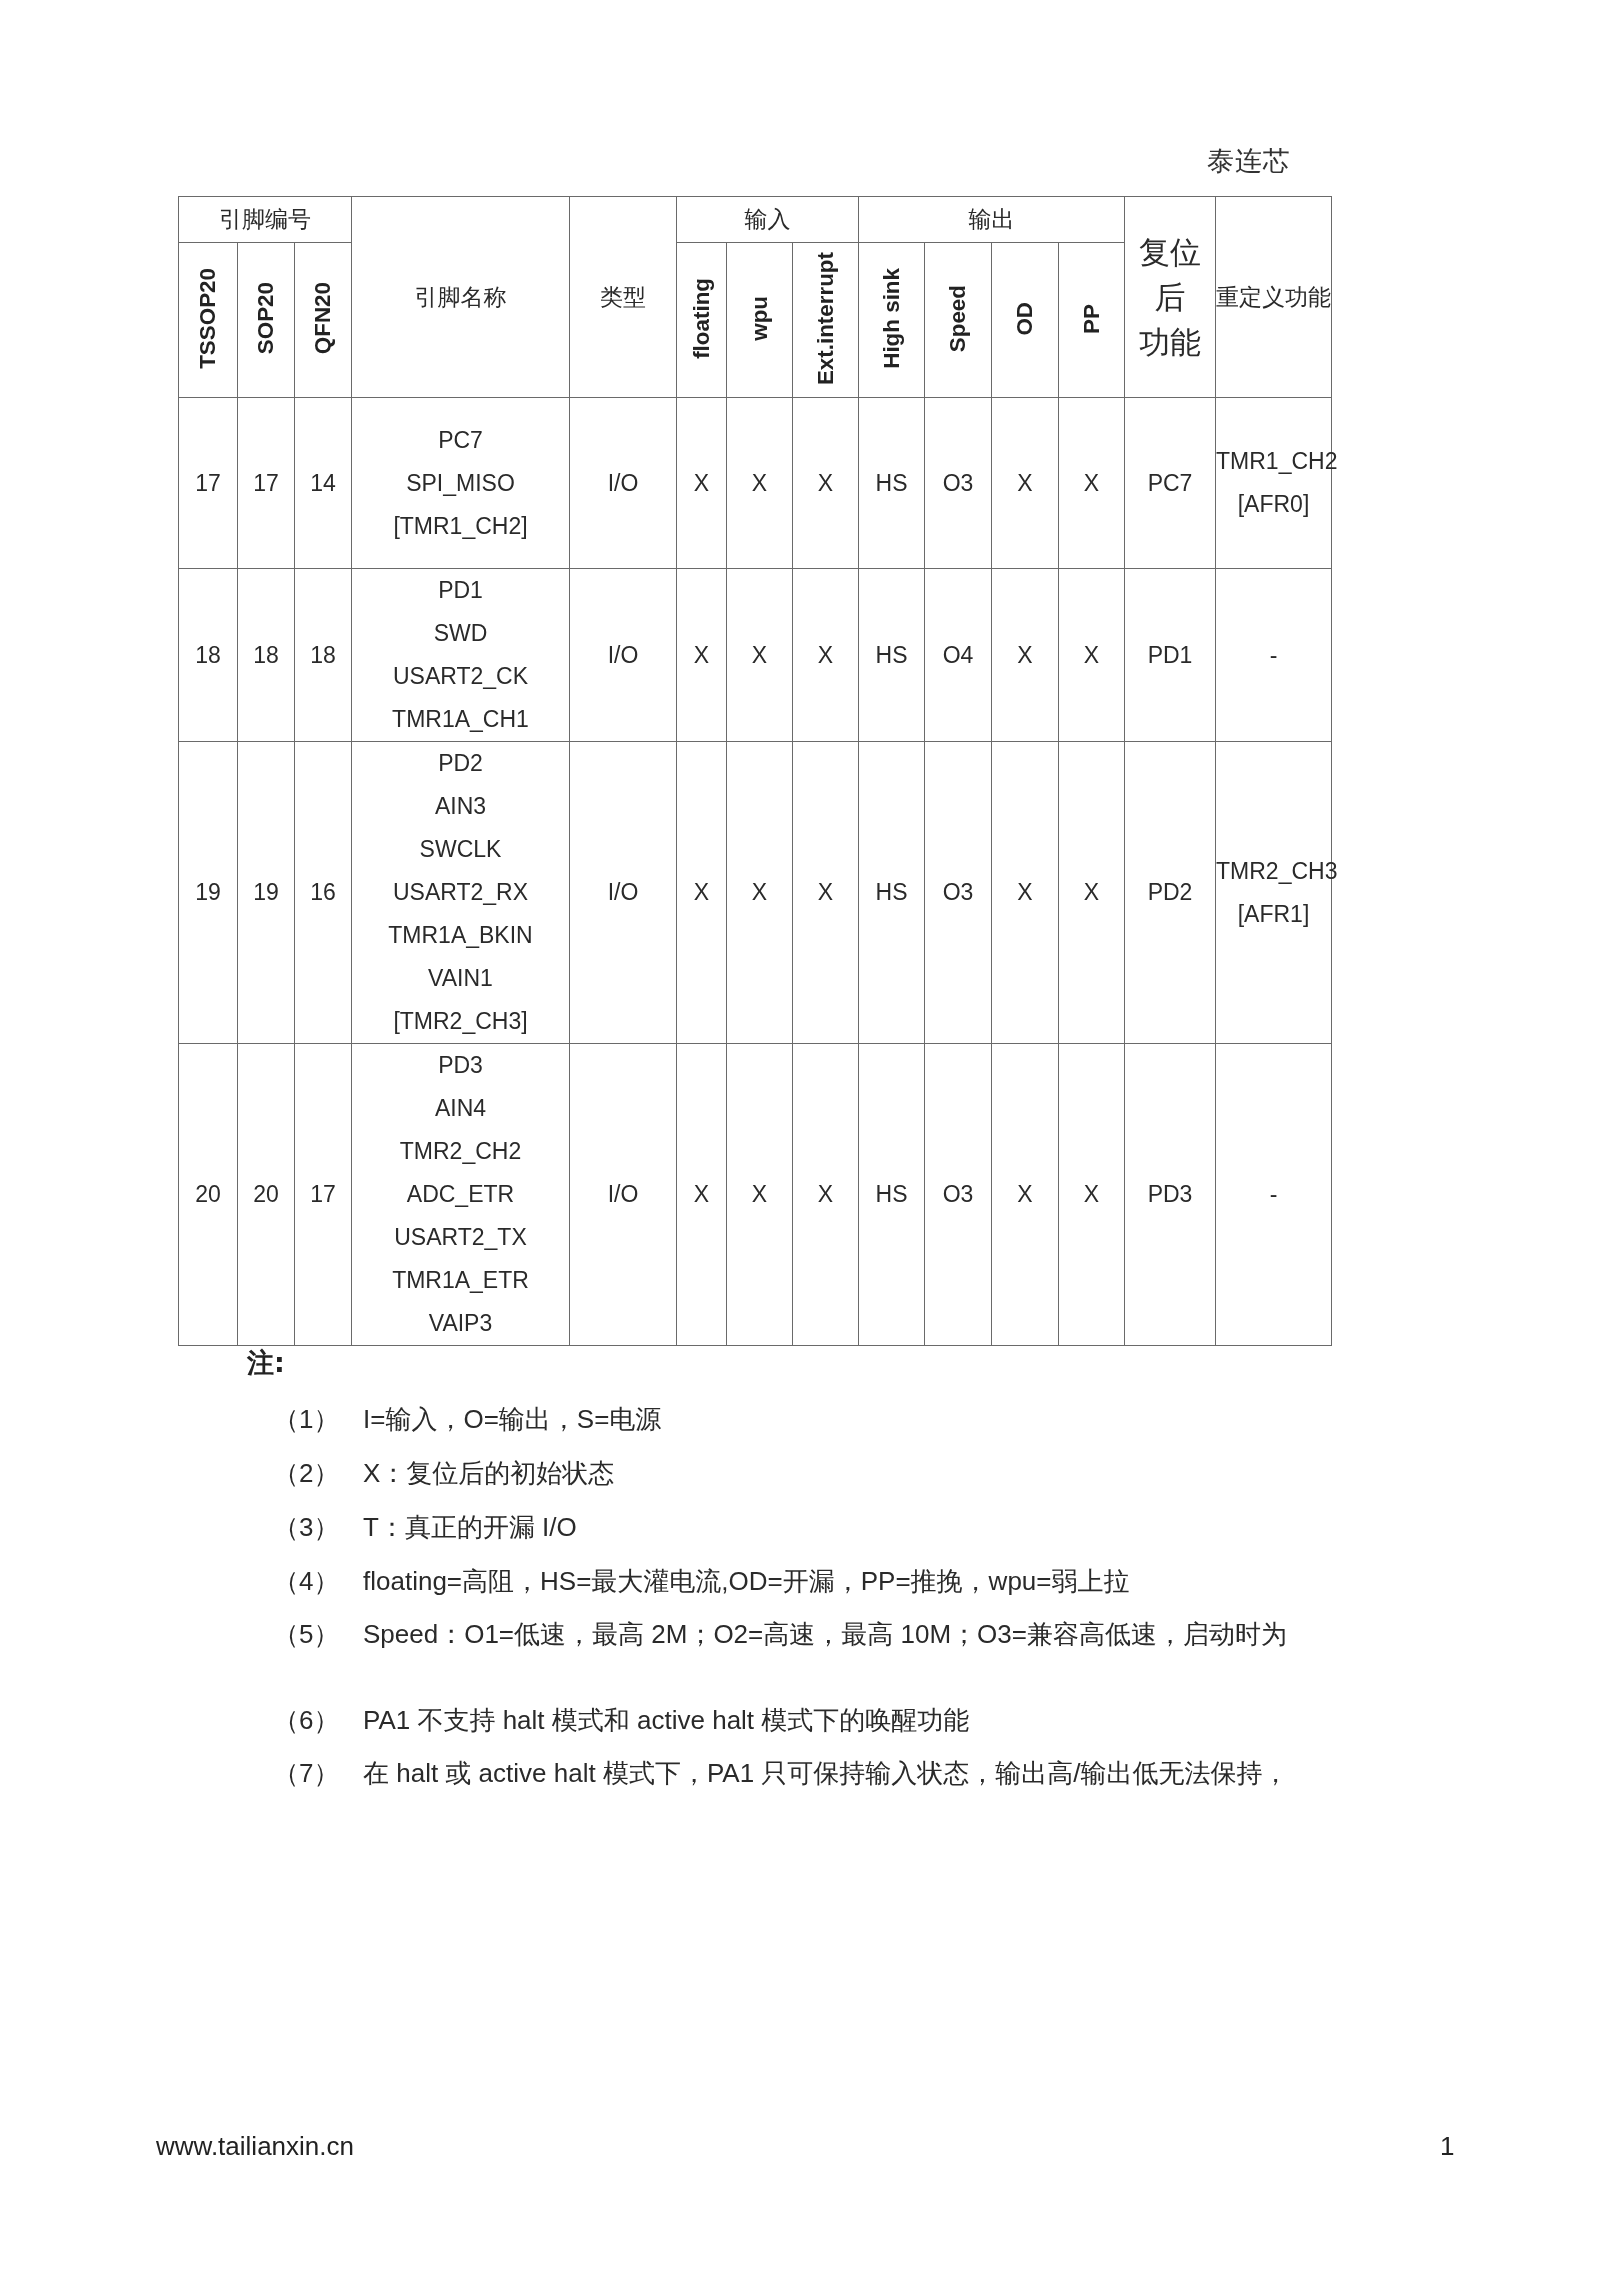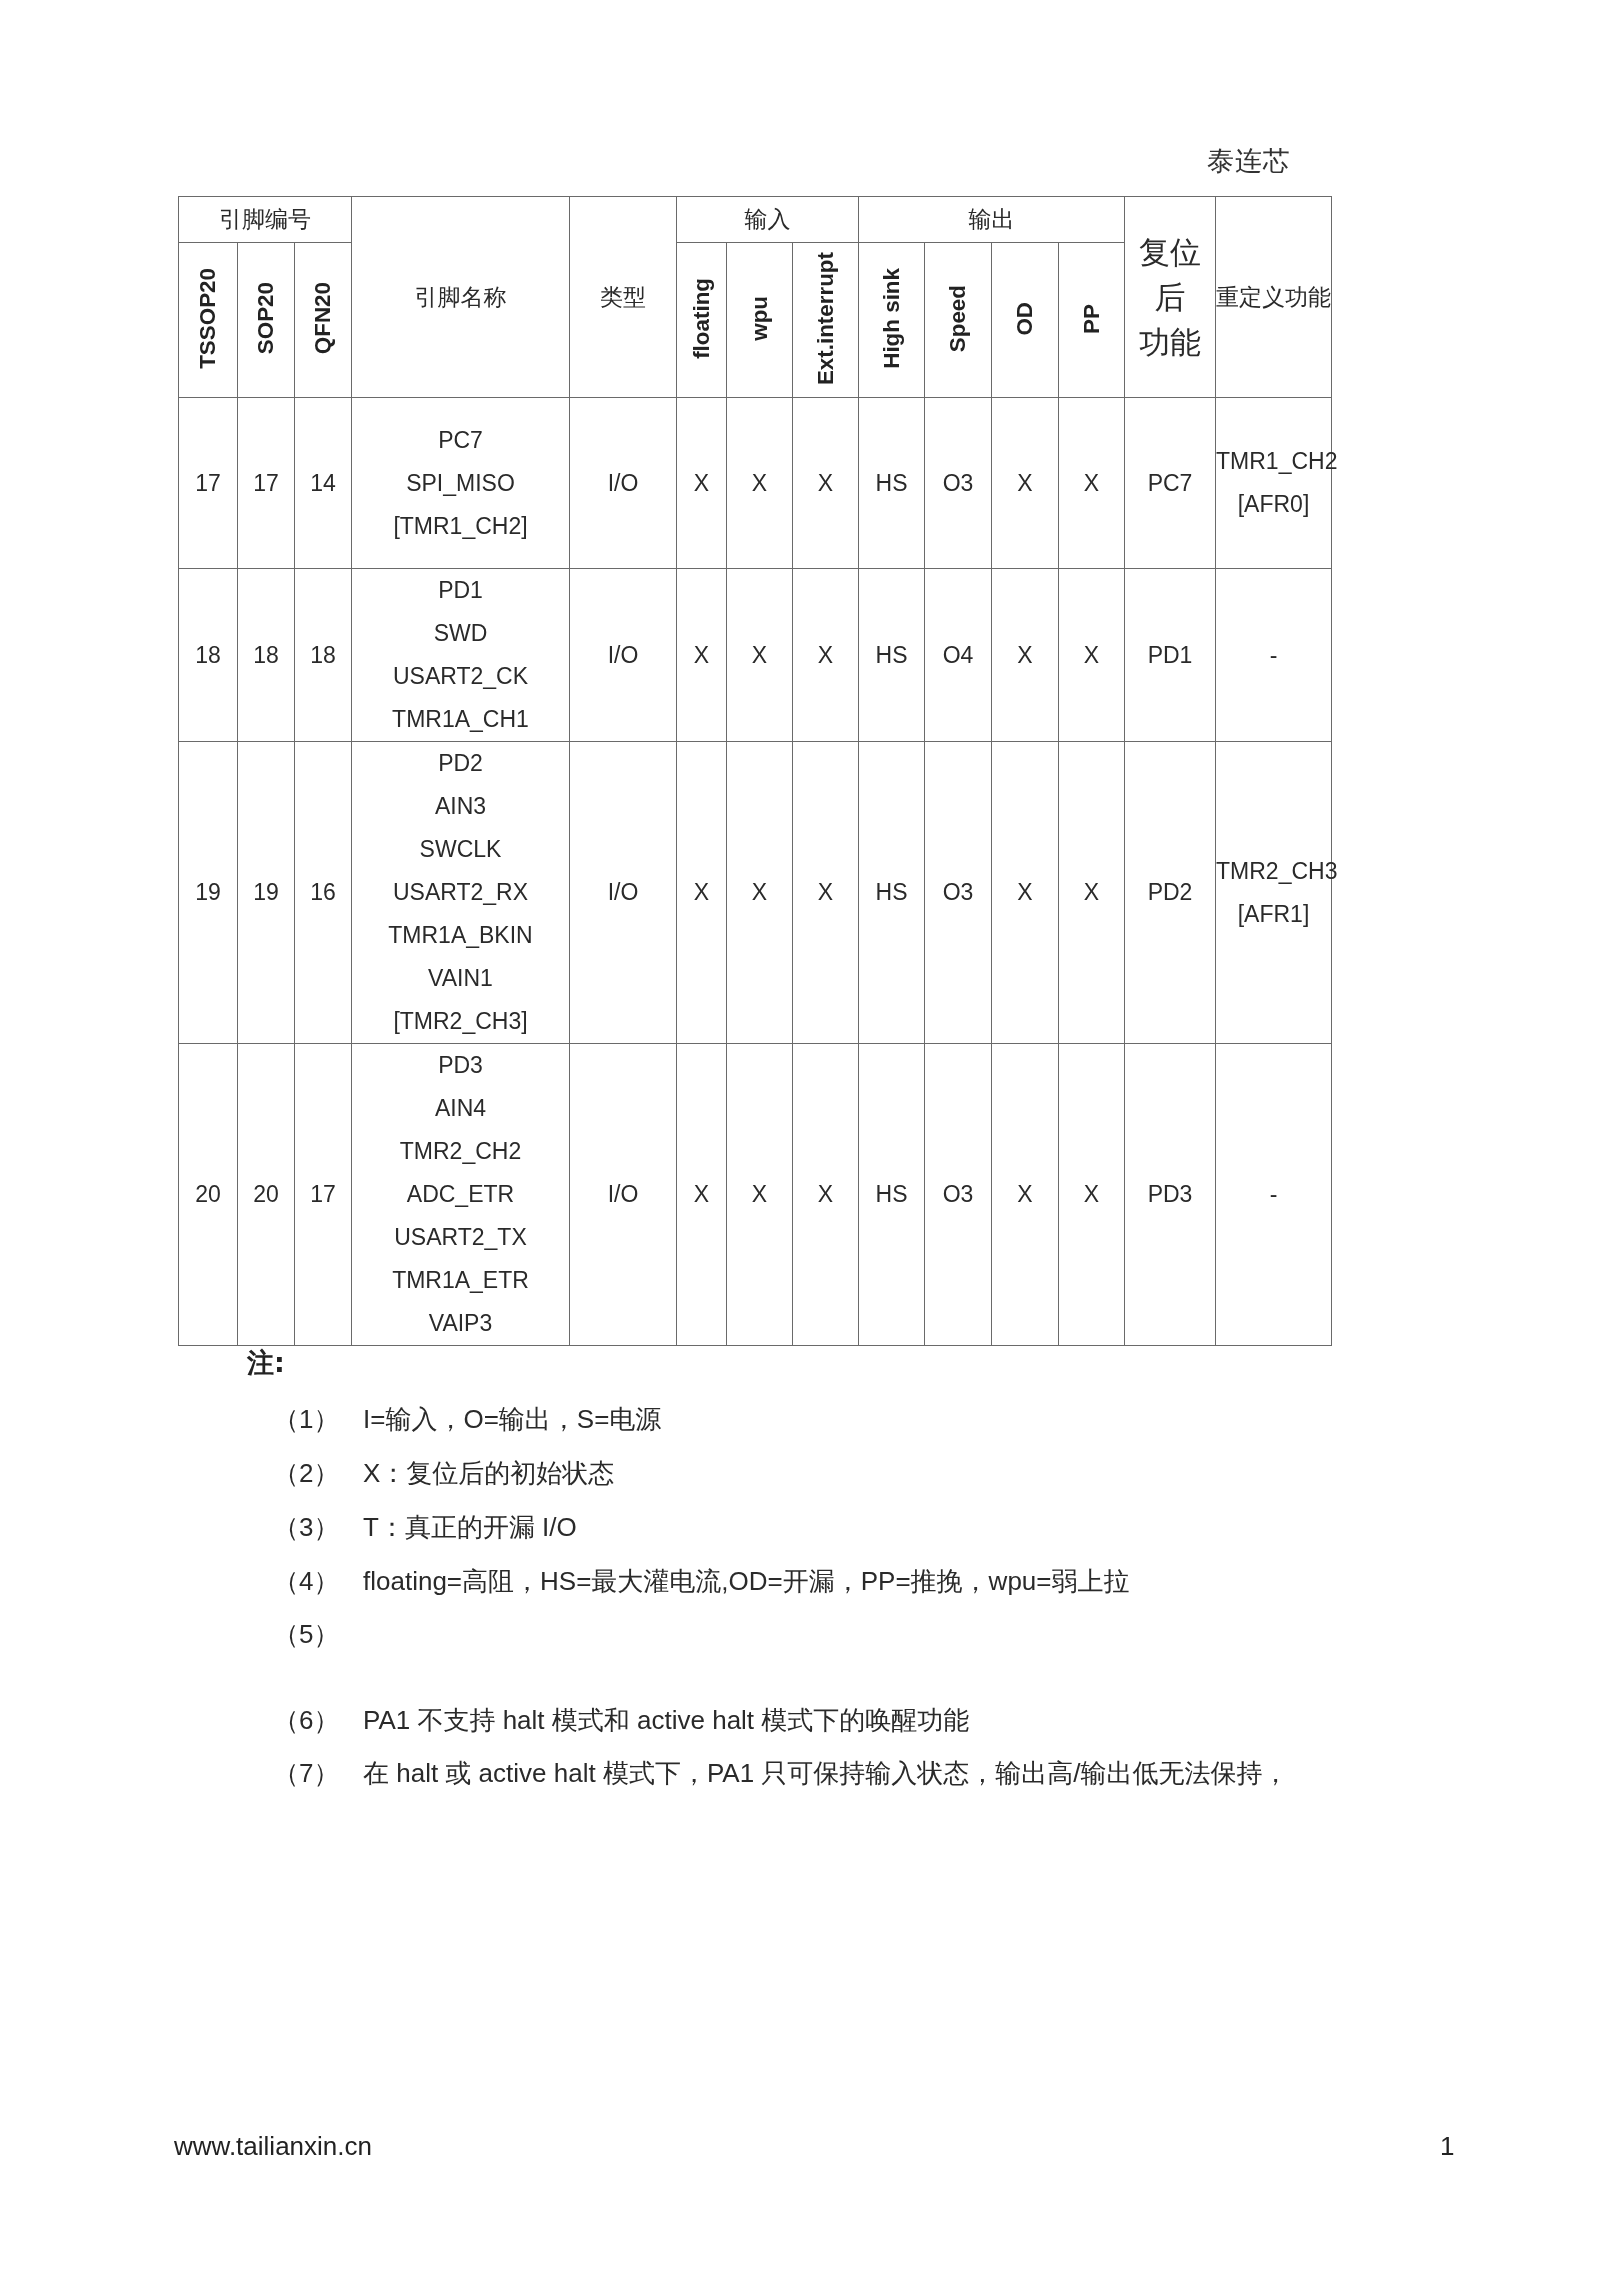--- a/index.html
+++ b/index.html
@@ -18,21 +18,21 @@
           display:inline-block; white-space:nowrap; }
   .cell { font-size:23px; line-height:43px; font-family:"Liberation Sans", sans-serif; color:#2a2a2a; }
   .namecell div { line-height:43px; }
   .notes-title { position:absolute; left:247px; top:1345px; font-size:27px; font-weight:bold;
                  font-family:"DejaVu Sans", sans-serif; color:#222; }
   .note { position:absolute; left:273px; width:1164px; font-size:26px; color:#2a2a2a;
           font-family:"Liberation Sans", "DejaVu Sans", sans-serif; line-height:34px; }
   .note .num { position:absolute; left:0; top:0; }
   .note .body { display:block; padding-left:90px; }
   .note .cont { display:block; padding-left:39px; }
-  .footer-url { position:absolute; left:174px; top:2131px; font-size:26px; color:#222; }
+  .footer-url { position:absolute; left:156px; top:2131px; font-size:26px; color:#222; }
   .page-num { position:absolute; left:1440px; top:2131px; font-size:26px; color:#222; }
 </style>
 </head>
 <body>
 
 <div class="company">泰连芯</div>
 
 <table class="pins">
   <colgroup>
     <col style="width:59px">
@@ -193,20 +193,21 @@
     <div class="note" style="top: 1510px;">
       <span class="num">（3）</span>
       <span class="body">T：真正的开漏 I/O</span>
     </div>
     <div class="note" style="top: 1564px;">
       <span class="num">（4）</span>
       <span class="body">floating=高阻，HS=最大灌电流,OD=开漏，PP=推挽，wpu=弱上拉</span>
     </div>
     <div class="note" style="top: 1617px;">
       <span class="num">（5）</span>
+      <span class="body">Speed：O1=低速，最高 2M；O2=高速，最高 10M；O3=兼容高低速，启动时为</span>
     </div>
     <div class="note" style="top: 1703px;">
       <span class="num">（6）</span>
       <span class="body">PA1 不支持 halt 模式和 active halt 模式下的唤醒功能</span>
     </div>
     <div class="note" style="top: 1756px;">
       <span class="num">（7）</span>
       <span class="body">在 halt 或 active halt 模式下，PA1 只可保持输入状态，输出高/输出低无法保持，</span>
     </div>
   </div>

